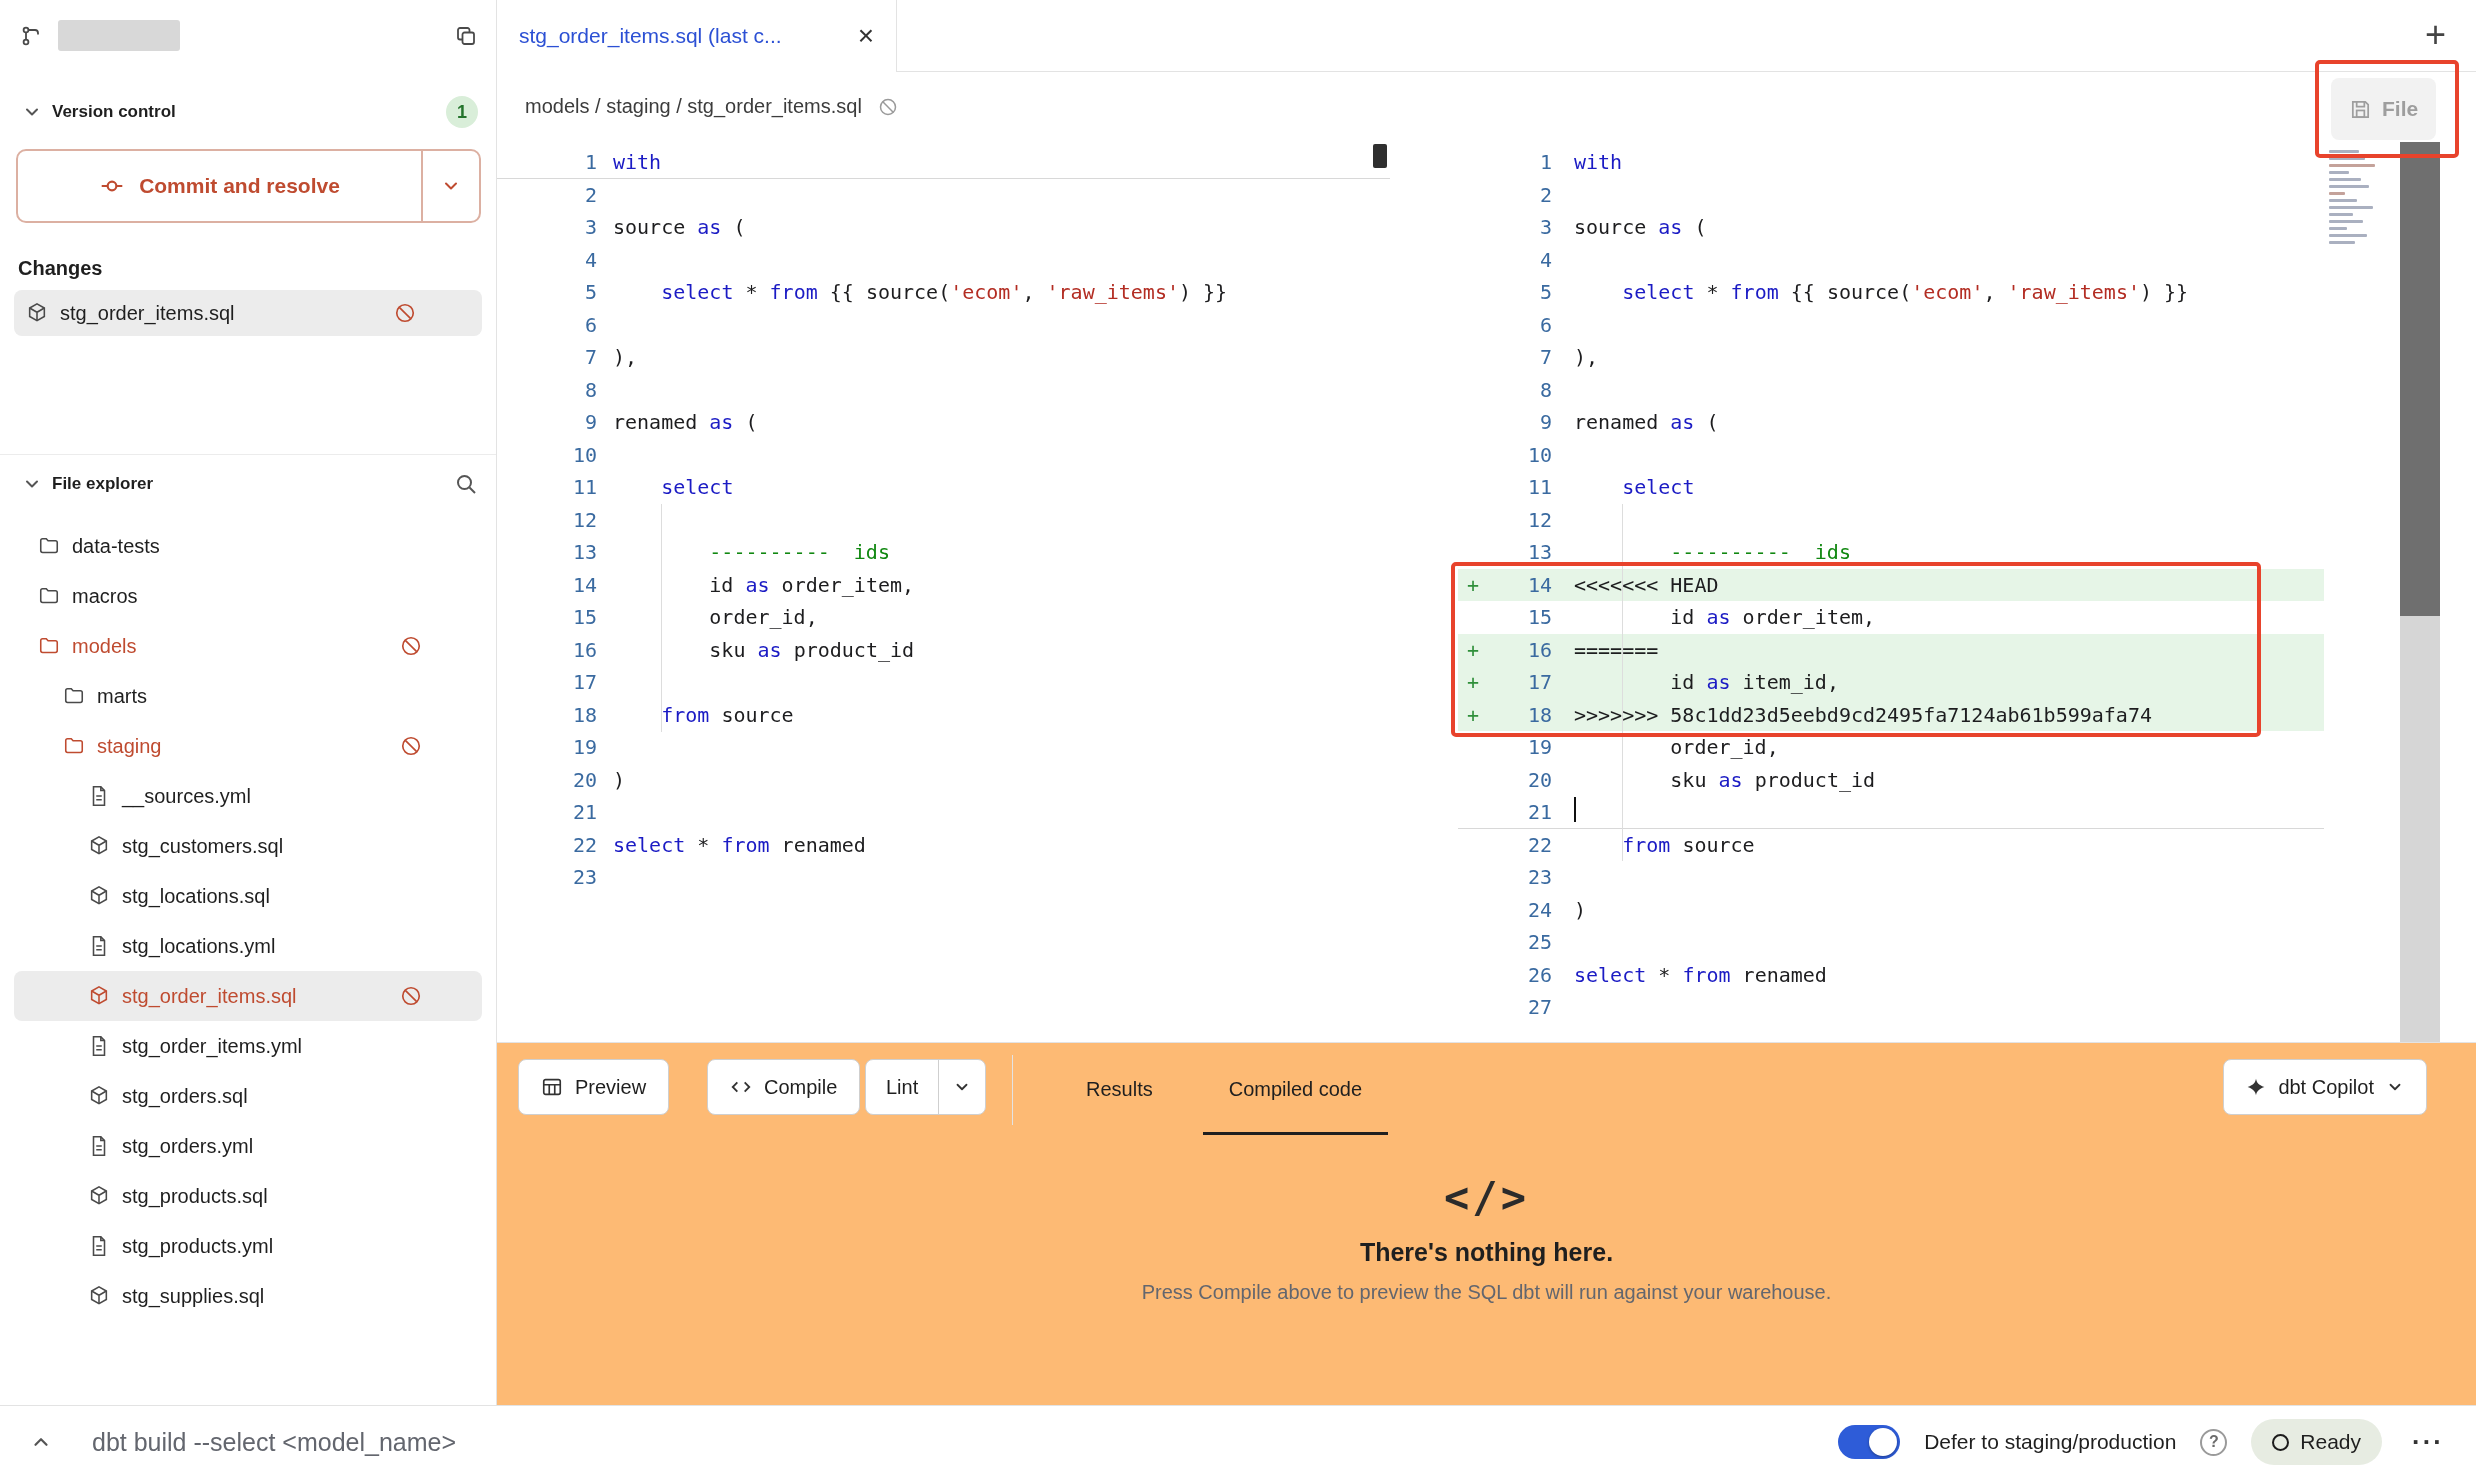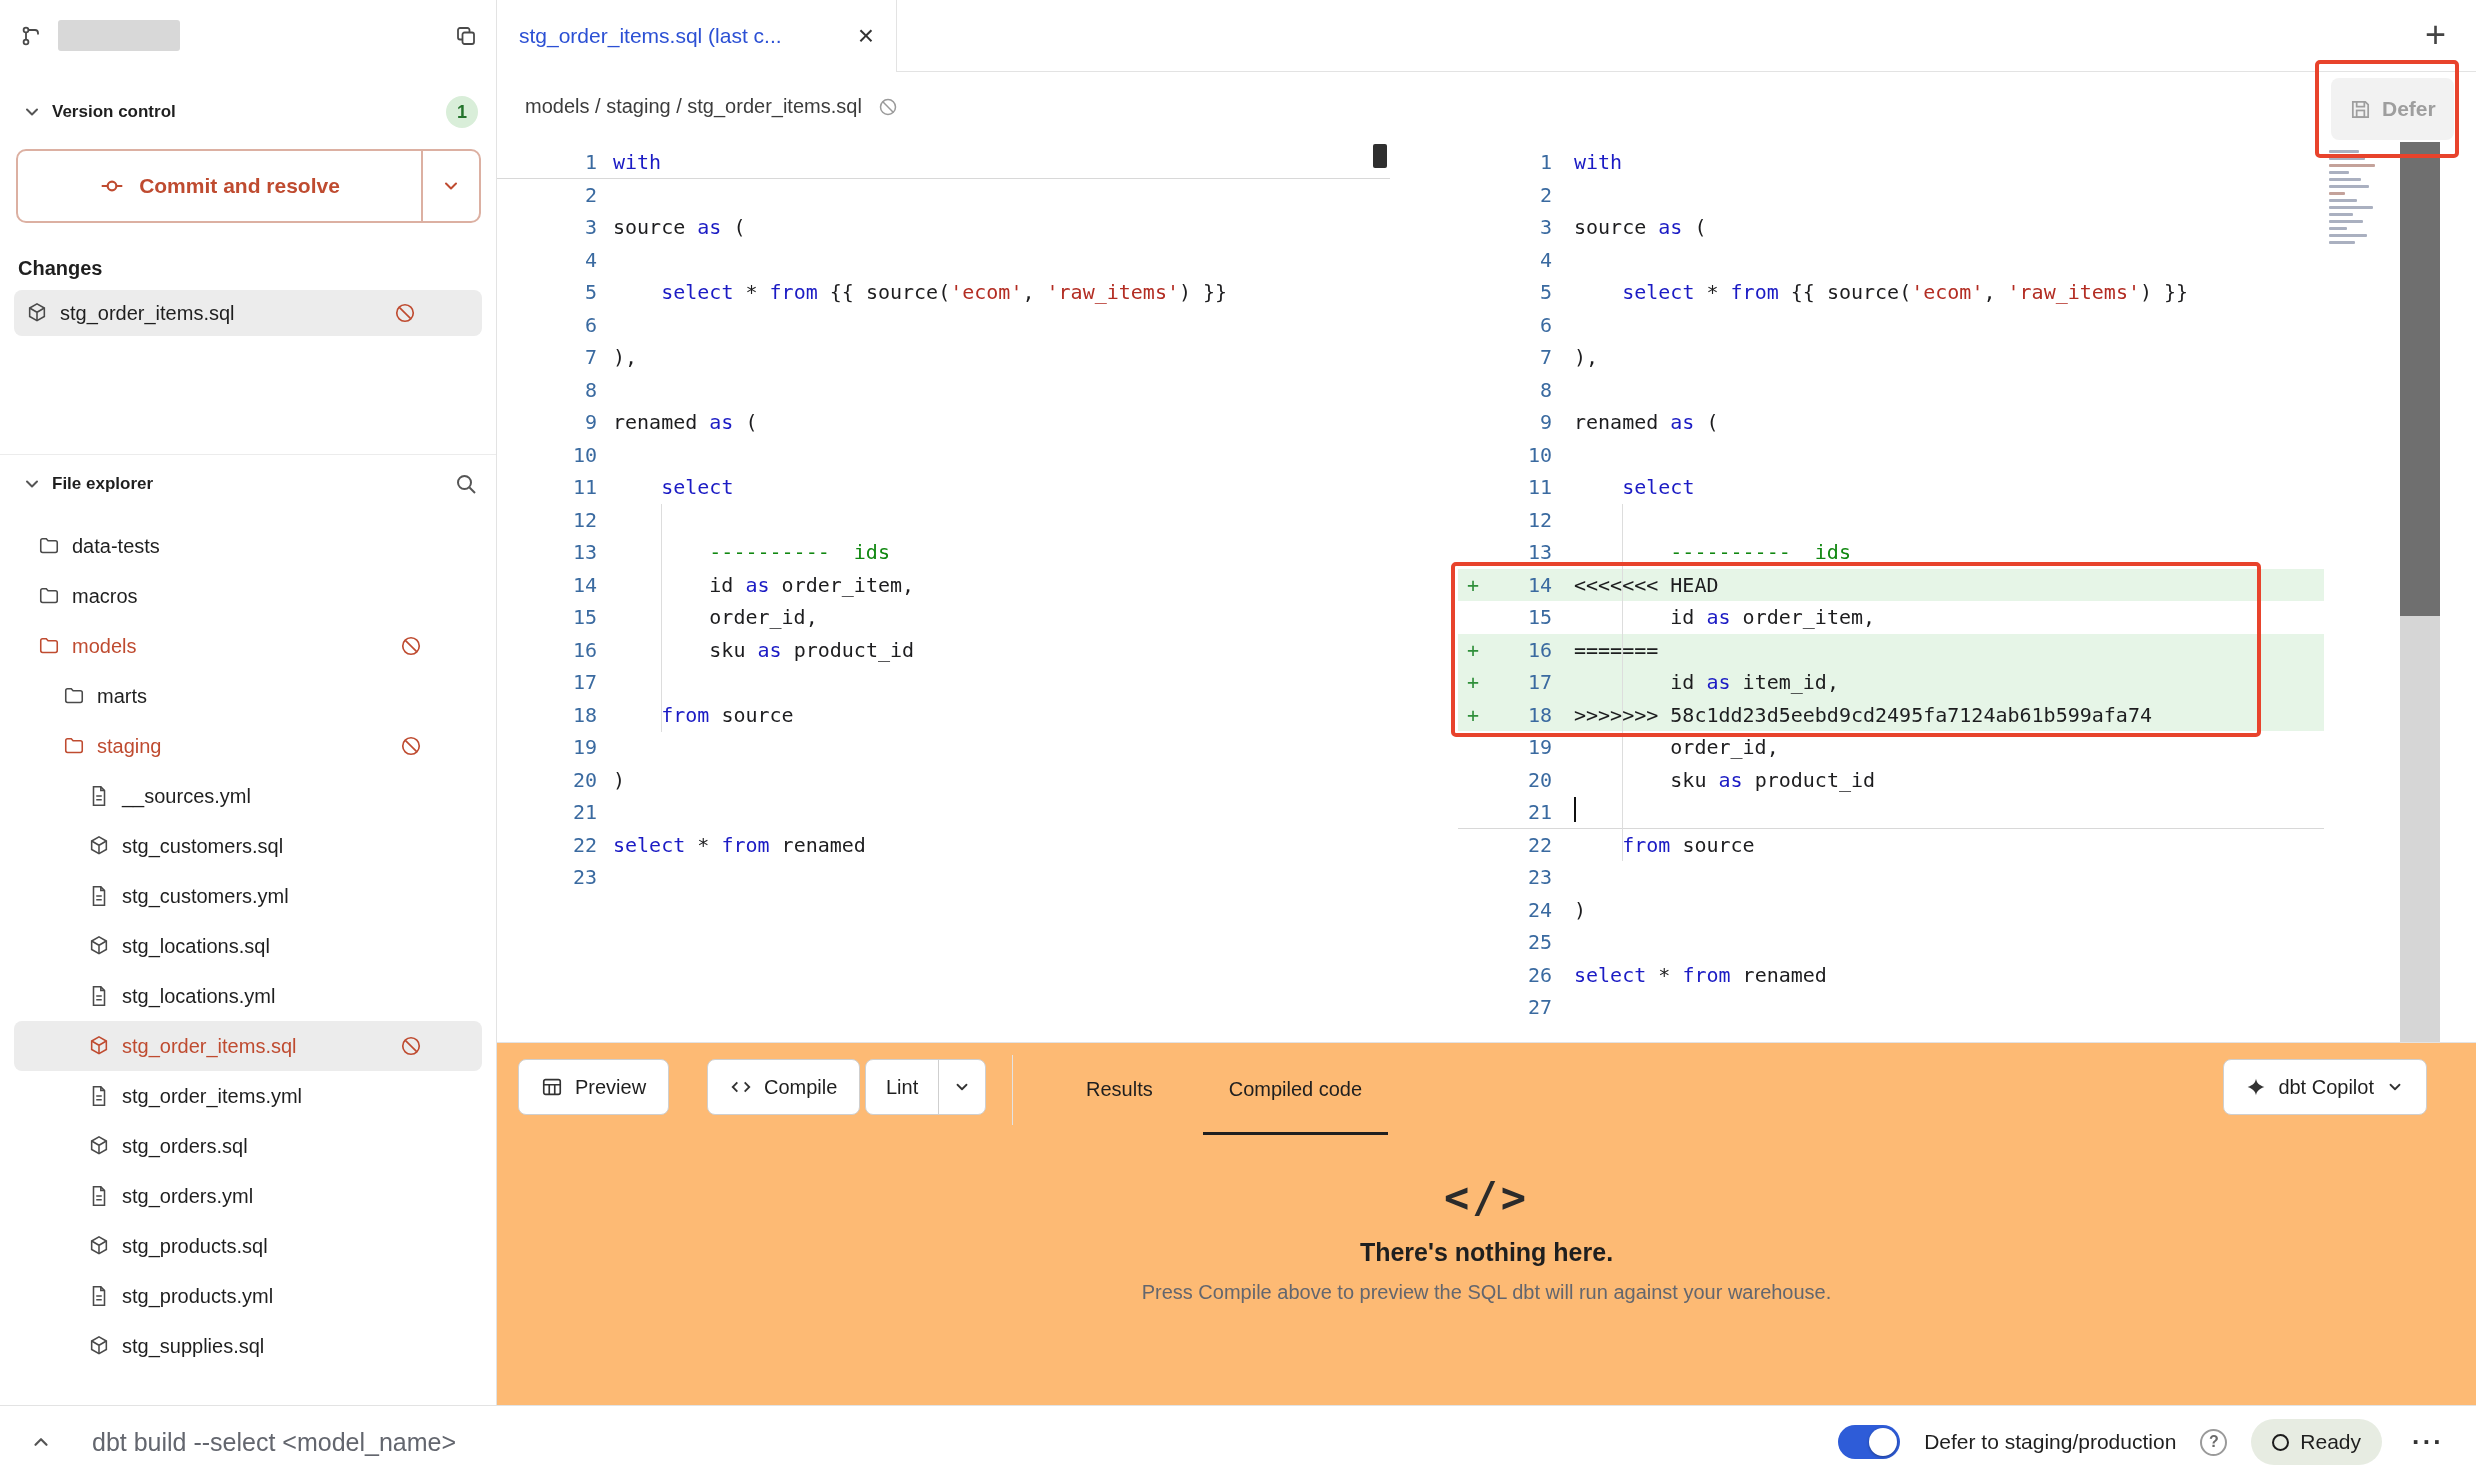--- a/index.html
+++ b/index.html
@@ -285,30 +285,20 @@
               <svg width="22" height="22" viewBox="0 0 24 24" fill="none" stroke="currentColor" stroke-width="1.7">
                 <path d="M12 2l8 4.6v9.2L12 20.4 4 15.8V6.6z"></path>
                 <path d="M4 6.6L12 11.2l8-4.6M12 11.2v9.2"></path>
               </svg>
             </span>
             <span class="t-label">stg_customers.sql</span>
           </div>
           <div class="tree-row" style="padding-left: 74px;">
             <span class="t-icon">
               <svg width="22" height="22" viewBox="0 0 24 24" fill="none" stroke="currentColor" stroke-width="1.7">
-                <path d="M6 2h8l4 4v16H6z"></path>
-                <path d="M14 2v4h4"></path>
-                <path d="M9 12h6M9 16h6"></path>
-              </svg>
-            </span>
-            <span class="t-label">stg_customers.yml</span>
-          </div>
-          <div class="tree-row" style="padding-left: 74px;">
-            <span class="t-icon">
-              <svg width="22" height="22" viewBox="0 0 24 24" fill="none" stroke="currentColor" stroke-width="1.7">
                 <path d="M12 2l8 4.6v9.2L12 20.4 4 15.8V6.6z"></path>
                 <path d="M4 6.6L12 11.2l8-4.6M12 11.2v9.2"></path>
               </svg>
             </span>
             <span class="t-label">stg_locations.sql</span>
           </div>
           <div class="tree-row" style="padding-left: 74px;">
             <span class="t-icon">
               <svg width="22" height="22" viewBox="0 0 24 24" fill="none" stroke="currentColor" stroke-width="1.7">
                 <path d="M6 2h8l4 4v16H6z"></path>
@@ -415,21 +405,21 @@
 
     <div class="anno anno-save"></div>
     <button class="save-btn">
       <span>
         <svg width="23" height="23" viewBox="0 0 24 24" fill="none" stroke="#9e9e9e" stroke-width="1.8">
           <path d="M4 4h13l3 3v13H4z"></path>
             <path d="M8 4v5h8V4"></path>
             <rect x="8" y="13" width="8" height="7"></rect>
           </svg>
       </span>
-      <span>Defer</span>
+      <span>File</span>
     </button>
 
     <div class="editors">
       <div class="pane pane-left" id="code-left">
           <div class="cl uline"><span class="gn">1</span><span class="cc"><span class="tk-kw">with</span></span></div>
           <div class="cl"><span class="gn">2</span><span class="cc"></span></div>
           <div class="cl"><span class="gn">3</span><span class="cc"><span class="tk-pl">source </span><span class="tk-kw">as</span><span class="tk-pl"> (</span></span></div>
           <div class="cl"><span class="gn">4</span><span class="cc"></span></div>
           <div class="cl"><span class="gn">5</span><span class="cc"><span class="tk-pl">    </span><span class="tk-kw">select</span><span class="tk-pl"> * </span><span class="tk-kw">from</span><span class="tk-pl"> {{ source(</span><span class="tk-str">'ecom'</span><span class="tk-pl">, </span><span class="tk-str">'raw_items'</span><span class="tk-pl">) }}</span></span></div>
           <div class="cl"><span class="gn">6</span><span class="cc"></span></div>

